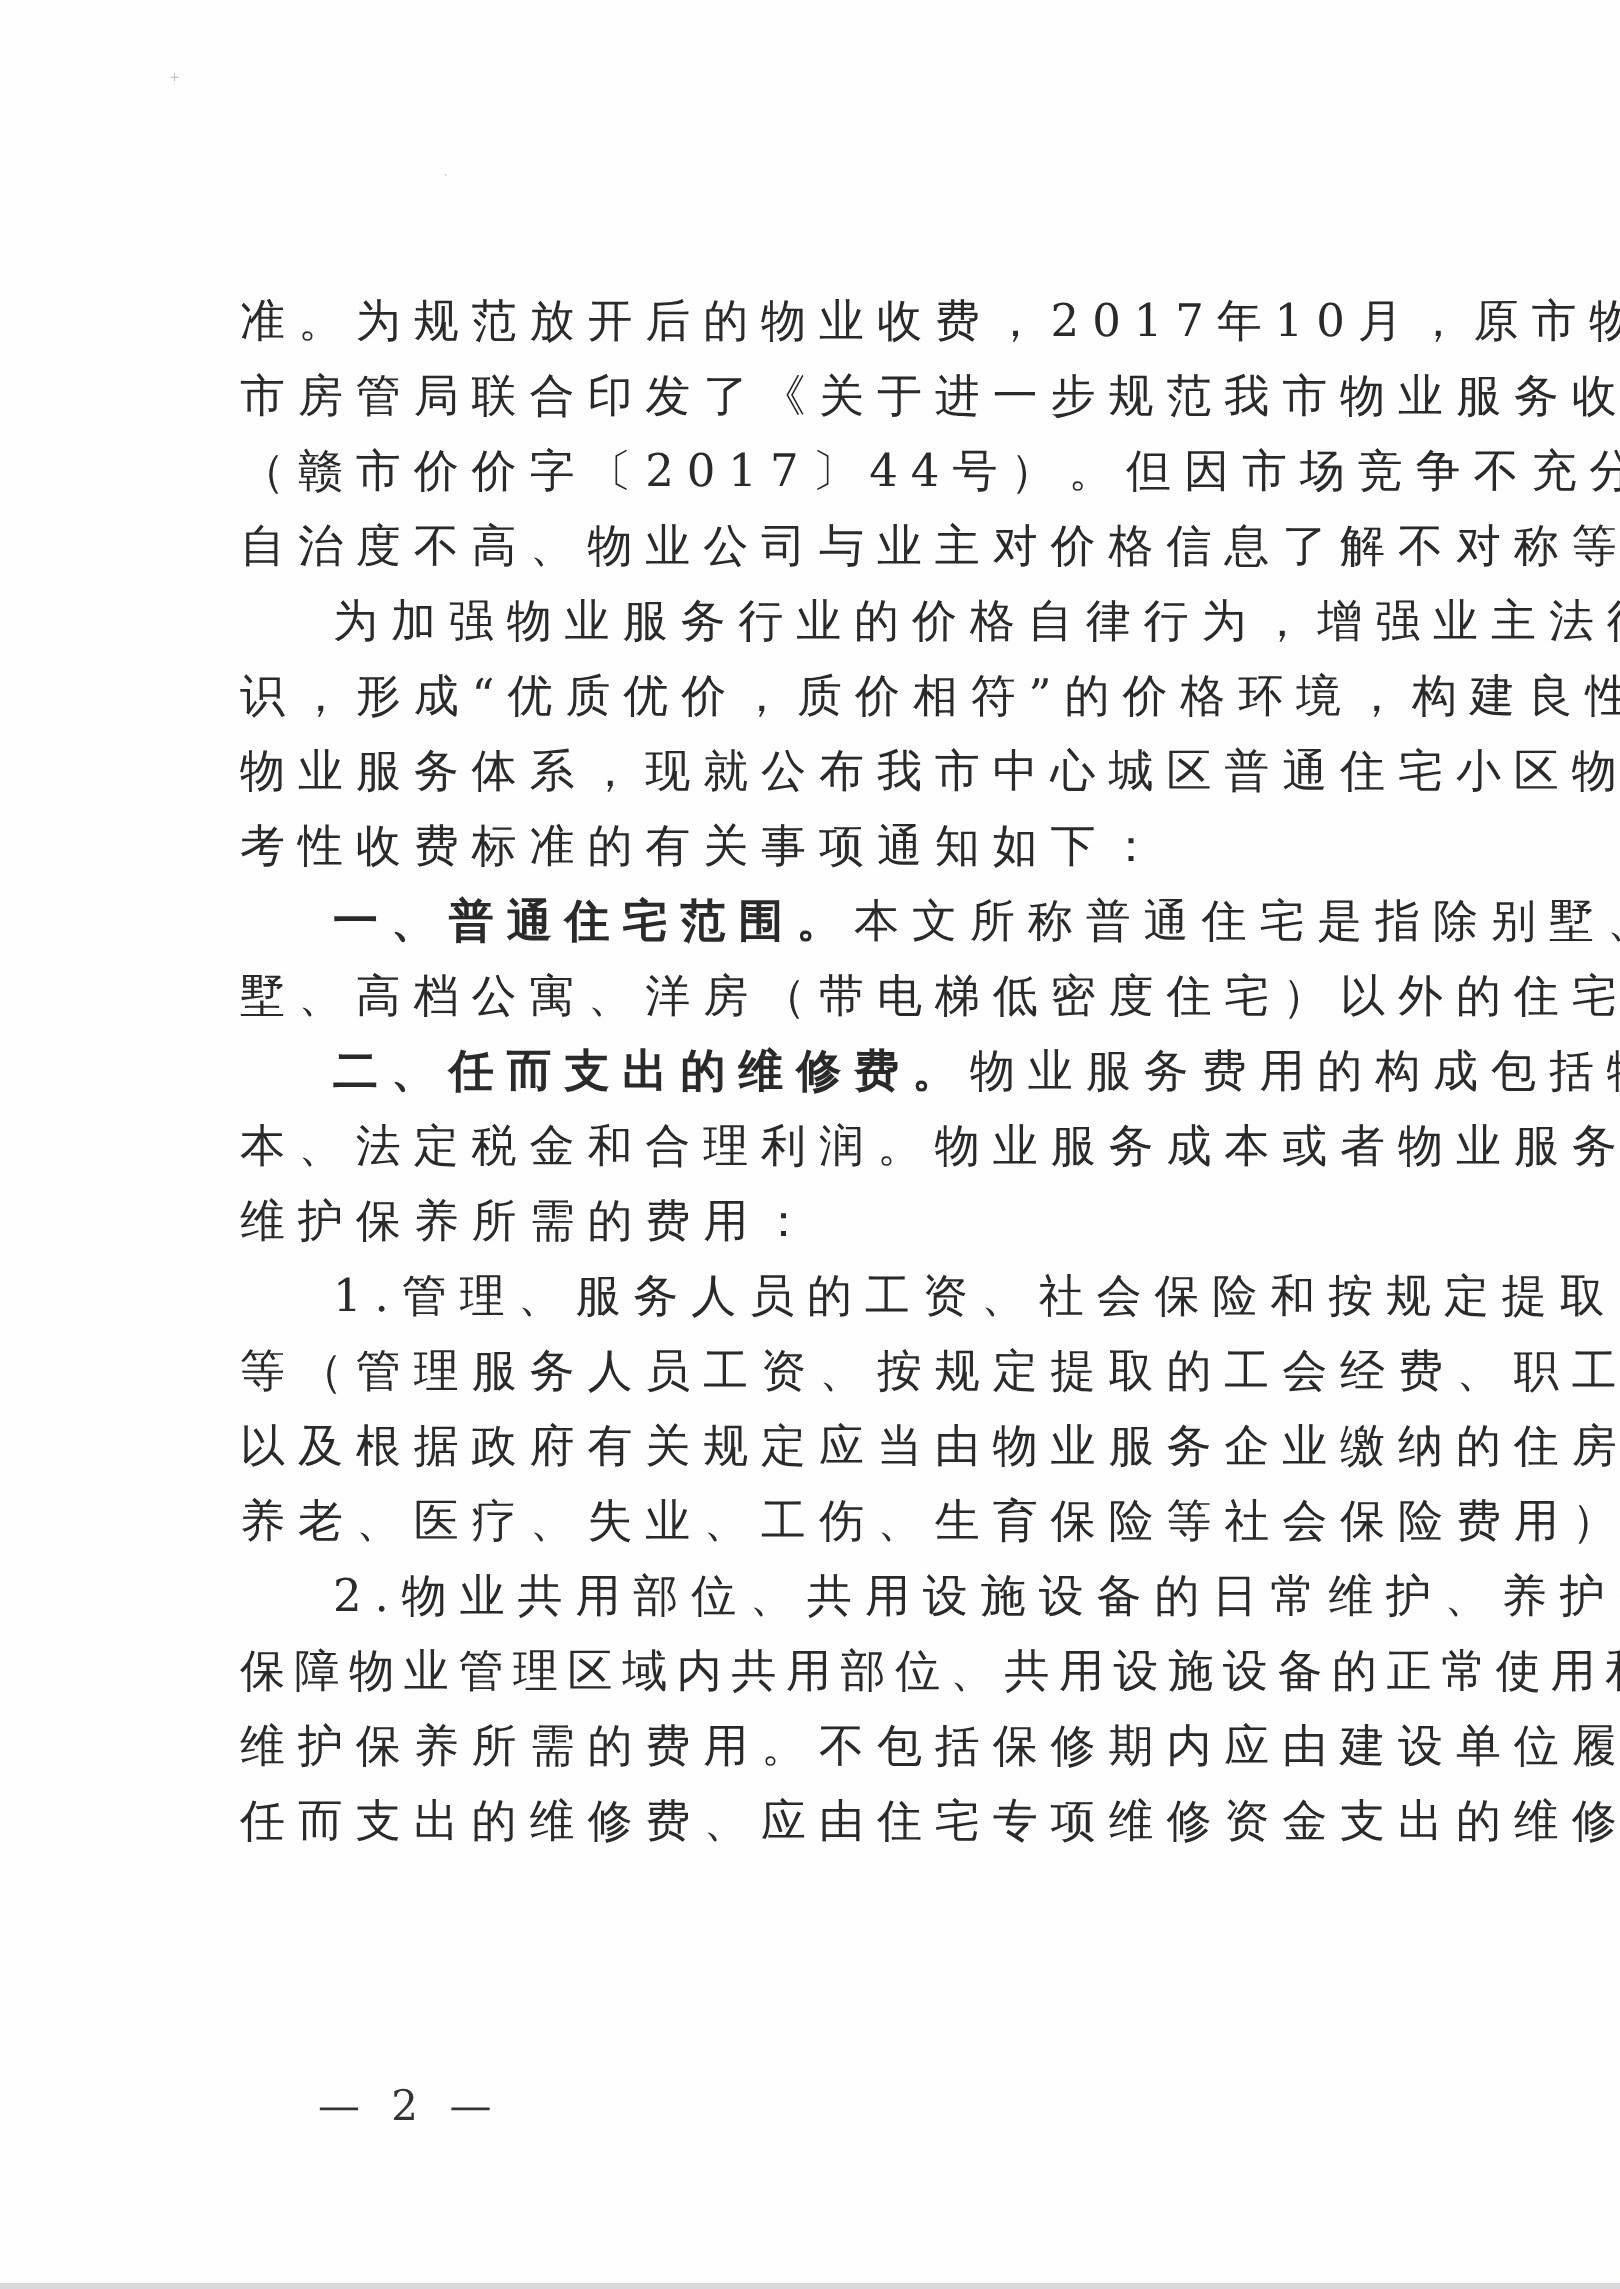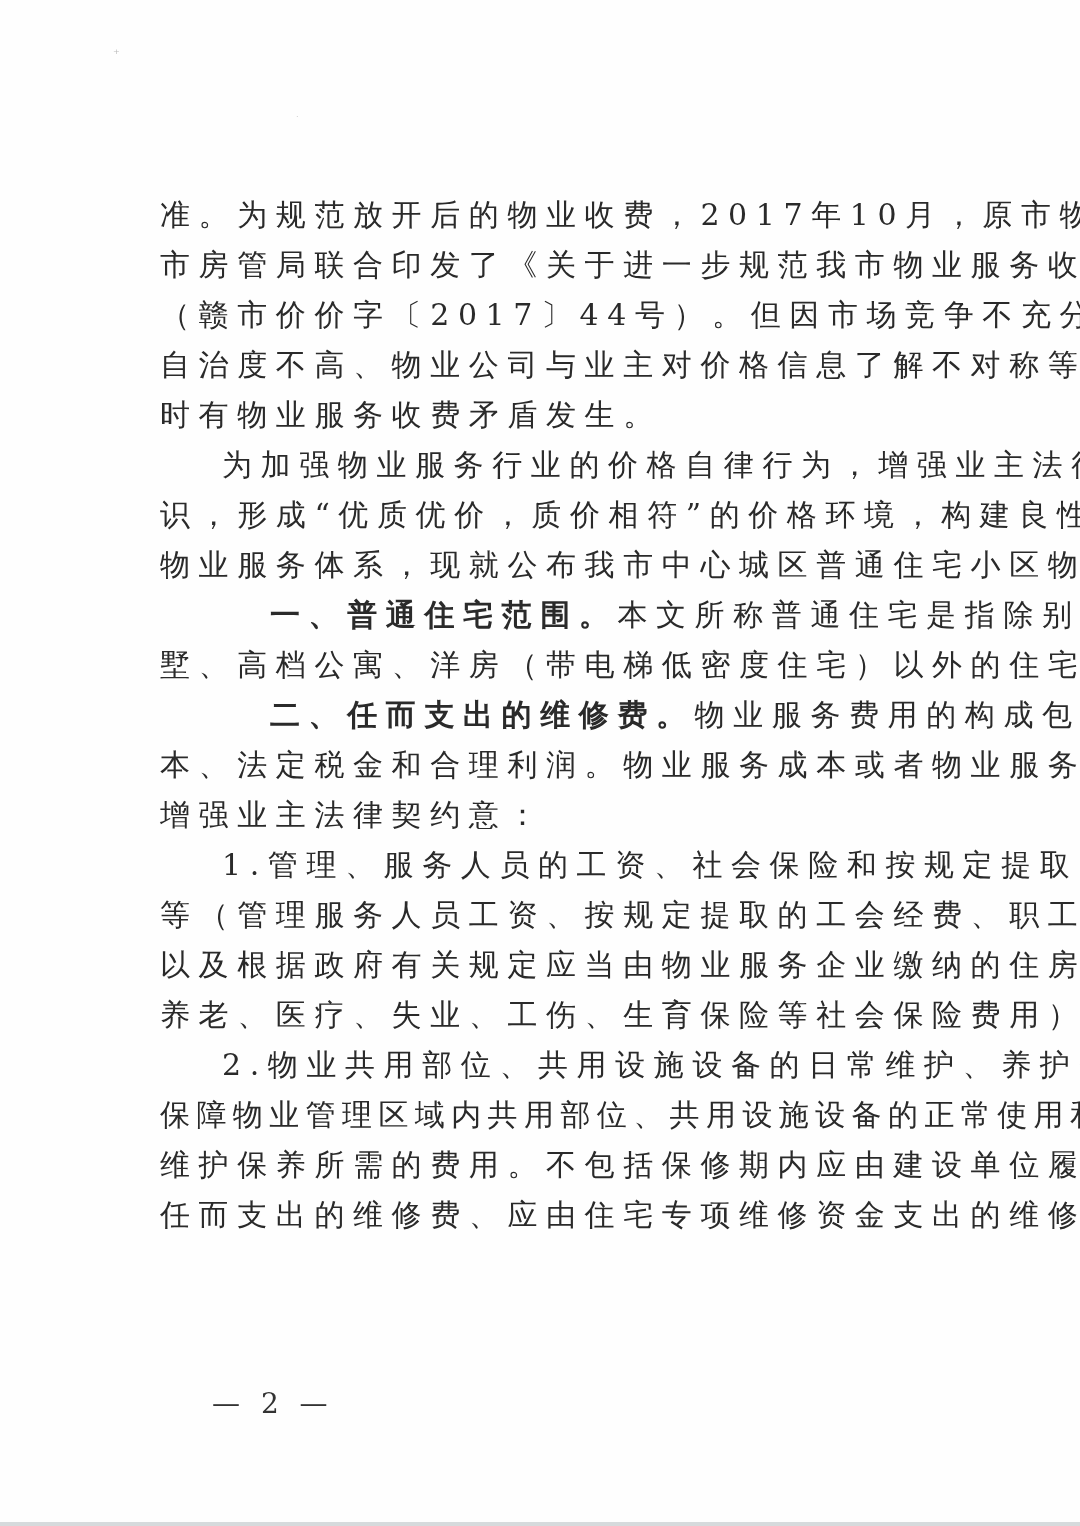--- a/index.html
+++ b/index.html
@@ -49,21 +49,20 @@
       letter-spacing: 8.6px;
       white-space: nowrap;
       overflow: visible;
     }
     .line.indent {
       padding-left: 62px;
     }
     .line .bold {
       font-weight: bold;
       font-family: Liberation Sans, sans-serif;
-      margin-left: 48px;
     }
     .page-number {
       position: absolute;
       left: 212px;
       top: 1386px;
       font-size: 28px;
       line-height: 36px;
       letter-spacing: 6px;
       color: #333;
     }
@@ -73,29 +72,29 @@
 
 <div class="page">
   <span class="scan-mark" style="left:113px;top:48px;">+</span>
   <span class="scan-mark" style="left:296px;top:113px;">·</span>
 
   <div class="text-block">
     <div class="line"><span>准。为规范放开后的物业收费，2017年10月，原市物价局、原</span></div>
     <div class="line"><span>市房管局联合印发了《关于进一步规范我市物业服务收费的通知》</span></div>
     <div class="line"><span>（赣市价价字〔2017〕44号）。但因市场竞争不充分、小区业主</span></div>
     <div class="line"><span>自治度不高、物业公司与业主对价格信息了解不对称等原因，仍</span></div>
-    <div class="line"><span>时有物业服务收费矛盾发生。</span></div>
     <div class="line indent"><span>为加强物业服务行业的价格自律行为，增强业主法律契约意</span></div>
     <div class="line"><span>识，形成“优质优价，质价相符”的价格环境，构建良性和谐的</span></div>
     <div class="line"><span>物业服务体系，现就公布我市中心城区普通住宅小区物业服务参</span></div>
+    <div class="line"><span>考性收费标准的有关事项通知如下：</span></div>
     <div class="line indent"><span class="bold">一、普通住宅范围。</span><span>本文所称普通住宅是指除别墅、联排别</span></div>
     <div class="line"><span>墅、高档公寓、洋房（带电梯低密度住宅）以外的住宅商品房。</span></div>
     <div class="line indent"><span class="bold">二、任而支出的维修费。</span><span>物业服务费用的构成包括物业服务成</span></div>
     <div class="line"><span>本、法定税金和合理利润。物业服务成本或者物业服务支出构成</span></div>
-    <div class="line"><span>增强业主法律契约意：</span></div>
+    <div class="line"><span>维护保养所需的费用：</span></div>
     <div class="line indent"><span>1.管理、服务人员的工资、社会保险和按规定提取的福利费</span></div>
     <div class="line"><span>等（管理服务人员工资、按规定提取的工会经费、职工教育经费</span></div>
     <div class="line"><span>以及根据政府有关规定应当由物业服务企业缴纳的住房公积金和</span></div>
     <div class="line"><span>养老、医疗、失业、工伤、生育保险等社会保险费用）；</span></div>
     <div class="line indent"><span>2.物业共用部位、共用设施设备的日常维护、养护费用（为</span></div>
     <div class="line" style="letter-spacing:6.4px;"><span>保障物业管理区域内共用部位、共用设施设备的正常使用和运行，</span></div>
     <div class="line"><span>维护保养所需的费用。不包括保修期内应由建设单位履行保修责</span></div>
     <div class="line"><span>任而支出的维修费、应由住宅专项维修资金支出的维修和更新、</span></div>
   </div>
 

